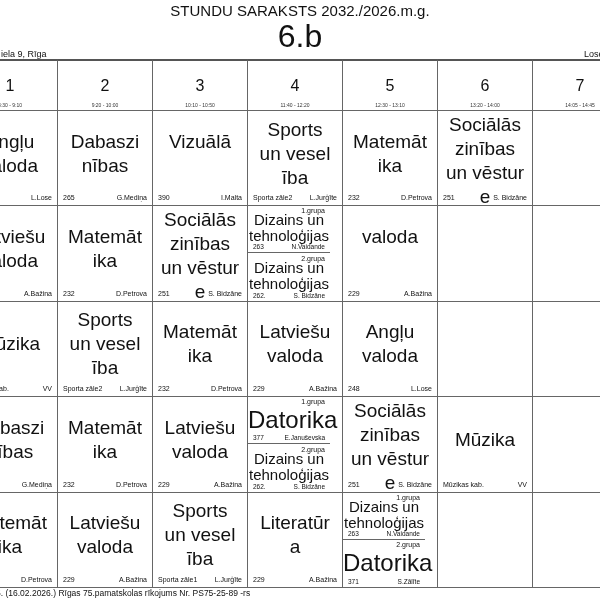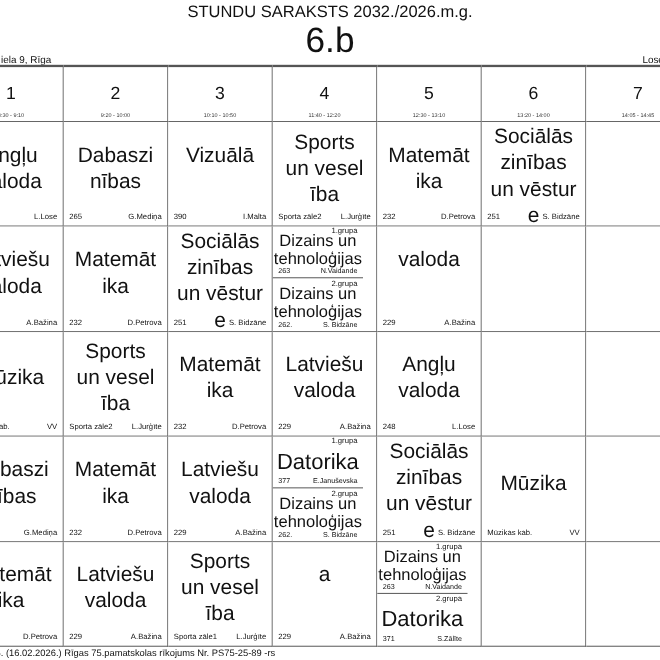--- a/index.html
+++ b/index.html
@@ -14,21 +14,21 @@
   .hdr .num { position:absolute; top:16px; left:0; right:0; text-align:center; font-size:16px; }
   .hdr .time { position:absolute; top:41px; left:0; right:0; text-align:center; font-size:5px; color:#333; }
   .subj { position:absolute; left:0; right:0; text-align:center; font-size:19px; line-height:24px; }
   .room { position:absolute; left:5px; bottom:4px; font-size:7px; }
   .teacher { position:absolute; right:5px; bottom:4px; font-size:7px; }
   .grp { position:absolute; right:5px; top:1px; font-size:7px; }
   .half { position:absolute; left:0; right:12px; height:47px; box-sizing:border-box; }
   .half.top { top:0; border-bottom:1px solid #666; }
   .half.bot { bottom:0; }
   .half .subj { font-size:15px; line-height:16px; }
-  .half .subj.big { font-size:20px; line-height:22px; }
+  .half .subj.big { font-size:24px; line-height:22px; }
   .half .room, .half .teacher { bottom:2px; font-size:6.5px; }
   .footer { position:absolute; top:588px; left:-4px; font-size:8.5px; white-space:nowrap; }
 </style>
 </head>
 <body>
 
 <div class="title">STUNDU SARAKSTS 2032./2026.m.g.</div>
 <div class="cls">6.b</div>
 <div class="addr">s iela 9, Rīga</div>
 <div class="klas">Lose</div>
@@ -292,20 +292,21 @@
       <div class="subj" style="top: 6.7px;">
         <div>Sports</div>
         <div>un vesel</div>
         <div>ība</div>
       </div>
       <div class="room">Sporta zāle1</div>
       <div class="teacher">L.Jurģīte</div>
     </div>
     <div class="cell" style="left: 285px; top: 433.6px; width: 95px; height: 95.4px;">
       <div class="subj" style="top: 18.7px;">
+        <div>Literatūr</div>
         <div>a</div>
       </div>
       <div class="room">229</div>
       <div class="teacher">A.Bažina</div>
     </div>
     <div class="cell" style="left: 380px; top: 433.6px; width: 95px; height: 95.4px;">
       <div class="half top">
         <div class="grp">1.grupa</div>
         <div class="subj" style="top: 6px;">
           <div>Dizains un</div>

